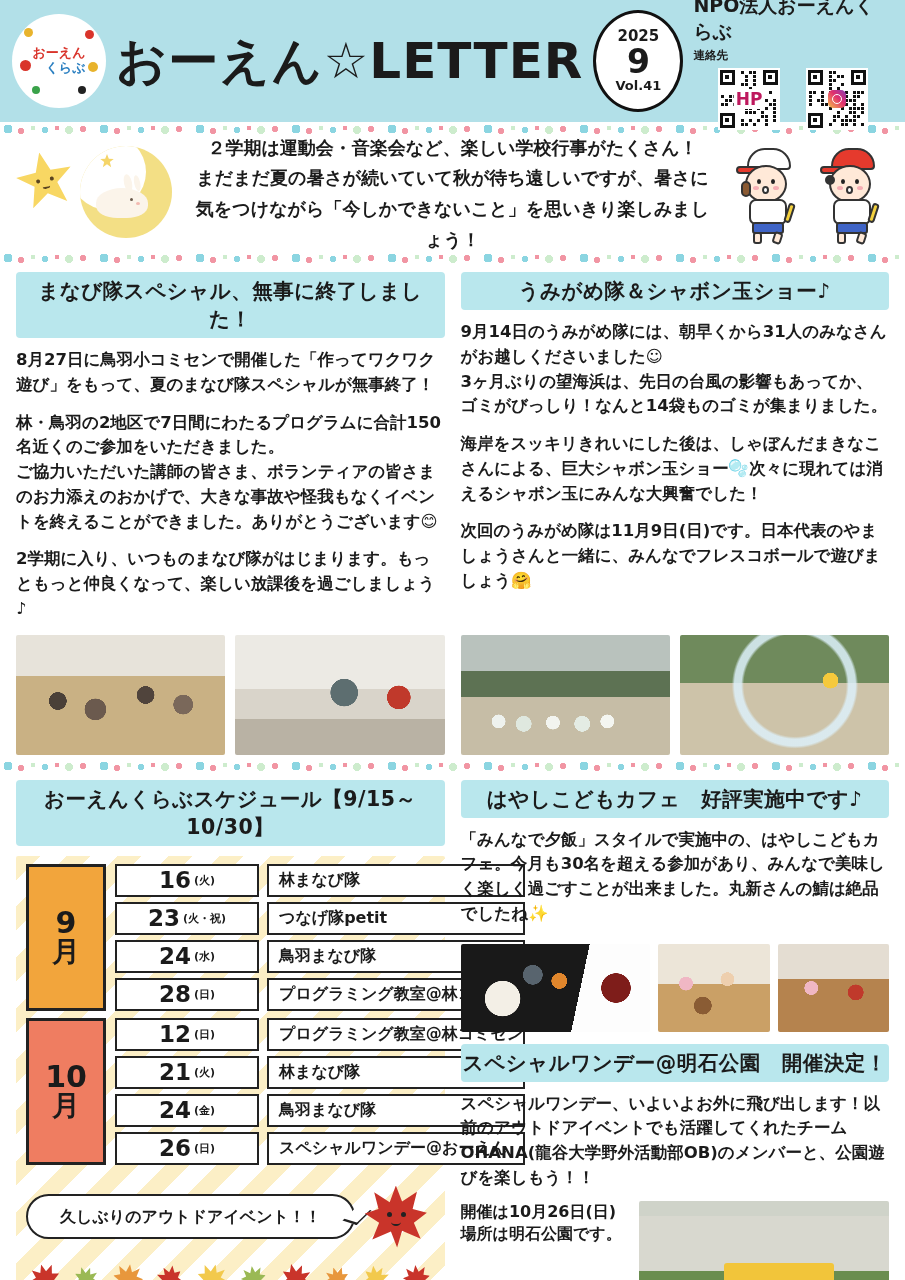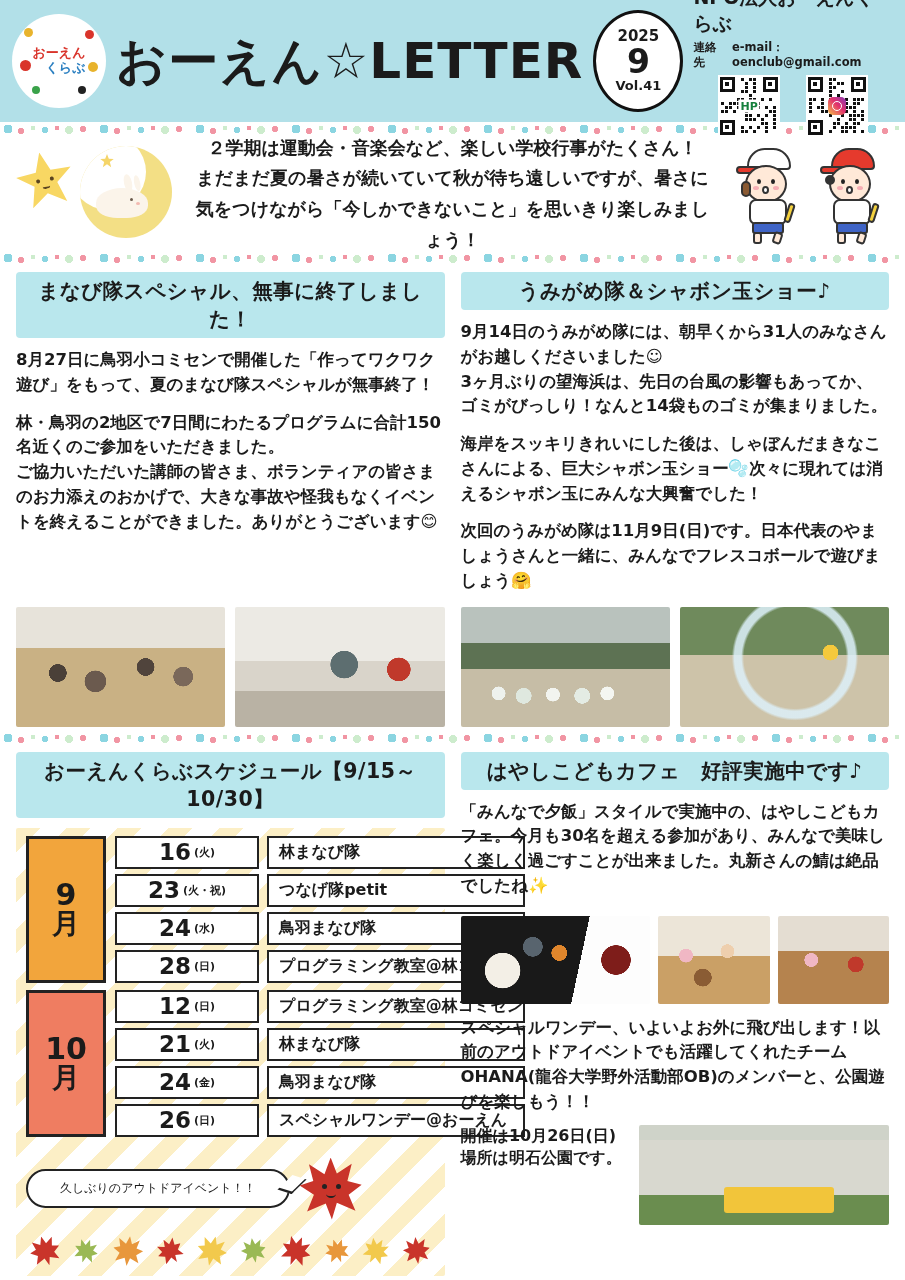--- a/index.html
+++ b/index.html
@@ -24,21 +24,21 @@
   .org-name{font-size:19px;font-weight:900;}
   .contact-line{font-size:11.5px;font-weight:700;display:flex;gap:8px;}
   .qr-row{display:flex;gap:26px;align-self:center;margin-top:2px;}
   
   .qr{position:relative;width:62px;height:62px;background:#fff;}
   .qr .f{position:absolute;width:15px;height:15px;border:3.5px solid #111;box-sizing:border-box;background:#fff;}
   .qr .f::after{content:"";position:absolute;left:2px;top:2px;width:4px;height:4px;background:#111;}
   .f1{left:2px;top:2px}.f2{right:2px;top:2px}.f3{left:2px;bottom:2px}
   .qr b{position:absolute;width:3px;height:3px;background:#111;}
   .qr .center{position:absolute;left:50%;top:50%;transform:translate(-50%,-50%);z-index:2;}
-  .qr-hp-text{background:#fff;color:#15803d;font-weight:900;font-size:11px;padding:0 2px;}
+  .qr-hp-text{background:#fff;color:#be185d;font-weight:900;font-size:17px;padding:0 2px;}
   .insta-glyph{width:18px;height:18px;border-radius:5px;background:linear-gradient(45deg,#f7c24b,#e1306c 55%,#8a3ab9);
                display:flex;align-items:center;justify-content:center;}
   .insta-glyph::after{content:"";width:8px;height:8px;border:1.8px solid #fff;border-radius:50%;}
   
   .dots{height:15px;flex:0 0 auto;background-repeat:repeat-x;background-size:96px 15px;
     background-image:
       radial-gradient(circle 4.5px at 8px 7px,#8bd5e1 97%,transparent),
       radial-gradient(circle 3px  at 21px 9px,#f195a3 97%,transparent),
       radial-gradient(circle 2.5px at 33px 6px,#cdeccd 97%,transparent),
       radial-gradient(circle 3.5px at 45px 8px,#8bd5e1 97%,transparent),
@@ -143,21 +143,21 @@
   .m9{background:#f2a53c;} .m10{background:#ef7d61;}
   .rows{flex:1;display:flex;flex-direction:column;gap:5px;}
   .srow{display:flex;gap:8px;height:33px;}
   .dcell{width:140px;flex:0 0 auto;background:#fff;border:2.5px solid #222;display:flex;
          align-items:center;justify-content:center;gap:3px;}
   .dcell .dn{font-size:23px;font-weight:800;text-align:right;} .dcell .wd{font-size:11px;font-weight:800;}
   .ecell{flex:1;background:#fff;border:2.5px solid #222;display:flex;align-items:center;
          padding-left:10px;font-size:16px;font-weight:800;white-space:nowrap;}
   .bubble-row{display:flex;align-items:center;gap:10px;margin-top:14px;}
   .bubble{position:relative;background:#fff;border:2.5px solid #222;border-radius:26px;
-          padding:9px 32px;font-size:12px;font-weight:400;line-height:1.45;}
+          padding:9px 32px;font-size:16px;font-weight:700;line-height:1.45;}
   .bubble::after{content:"";position:absolute;right:-13px;bottom:14px;width:16px;height:13px;background:#fff;
           border-right:2.5px solid #222;border-bottom:2.5px solid #222;transform:skewX(-38deg) rotate(14deg);}
   .leafchar{position:relative;width:62px;height:62px;flex:0 0 auto;}
   .leaf{width:100%;height:100%;background:#c9342a;
     clip-path:polygon(50% 0%,60% 26%,84% 10%,77% 38%,100% 44%,79% 60%,90% 86%,60% 73%,52% 100%,42% 74%,12% 87%,23% 60%,0% 45%,22% 38%,15% 11%,40% 27%);}
   .leafchar .eye{position:absolute;width:5px;height:5px;border-radius:50%;background:#222;top:26px;}
   .leafchar .e1{left:22px}.leafchar .e2{left:36px}
   .leafchar .smile{position:absolute;left:26px;top:32px;width:10px;height:6px;border-bottom:2.5px solid #222;border-radius:50%;}
   .leaves-row{display:flex;justify-content:space-between;align-items:center;margin-top:16px;padding:0 4px;}
   .sleaf{width:30px;height:30px;
@@ -190,21 +190,20 @@
     <div class="main-title">おーえん☆LETTER</div>
     <div class="vol-badge">
       <span class="y">2025</span>
       <span class="m">9</span>
       <span class="v">Vol.41</span>
     </div>
     <div class="head-right">
       <div class="org-name">NPO法人おーえんくらぶ</div>
       <div class="contact-line">
         <span>連絡先</span>
-        <span>e-mail：oenclub@gmail.com</span>
       </div>
       <div class="qr-row">
         <div class="qr">
           <span class="f f1"></span>
             <span class="f f2"></span>
             <span class="f f3"></span>
           <span class="center qr-hp-text">HP</span>
         <b style="left:23px;top:3px"></b>
             <b style="left:31px;top:3px"></b>
             <b style="left:35px;top:3px"></b>
@@ -405,20 +404,21 @@
   <div class="cols" style="min-height:382px;">
 
     <div class="col">
       <div class="tbar">まなび隊スペシャル、無事に終了しました！</div>
       <div class="art">
         <p>8月27日に鳥羽小コミセンで開催した「作ってワクワク遊び」をもって、夏のまなび隊スペシャルが無事終了！</p>
         <p>
           <span class="ln">林・鳥羽の2地区で7日間にわたるプログラムに合計150名近くのご参加をいただきました。</span>
           <span class="ln">ご協力いただいた講師の皆さま、ボランティアの皆さまのお力添えのおかげで、大きな事故や怪我もなくイベントを終えることができました。ありがとうございます😊</span>
         </p>
+        <p>2学期に入り、いつものまなび隊がはじまります。もっともっと仲良くなって、楽しい放課後を過ごしましょう♪</p>
       </div>
       <div class="photo-row">
         <div class="ph ph-gym"></div>
         <div class="ph ph-gym2"></div>
       </div>
     </div>
 
     <div class="col">
       <div class="tbar">うみがめ隊＆シャボン玉ショー♪</div>
       <div class="art">
@@ -549,20 +549,21 @@
       <div class="tbar">はやしこどもカフェ　好評実施中です♪</div>
       <div class="art">
         <p>「みんなで夕飯」スタイルで実施中の、はやしこどもカフェ。今月も30名を超える参加があり、みんなで美味しく楽しく過ごすことが出来ました。丸新さんの鯖は絶品でしたね✨</p>
       </div>
       <div class="cafe-photos">
         <div class="ph ph-bento"></div>
         <div class="ph ph-cafe1"></div>
         <div class="ph ph-cafe2"></div>
       </div>
 
+      <div class="tbar">スペシャルワンデー@明石公園　開催決定！</div>
       <div class="art">
         <p style="margin-bottom:10px">スペシャルワンデー、いよいよお外に飛び出します！以前のアウトドアイベントでも活躍してくれたチームOHANA(龍谷大学野外活動部OB)のメンバーと、公園遊びを楽しもう！！</p>
       </div>
       <div class="oneday-flex">
         <div class="oneday-text">
           <p>
             <span class="ln" style="display:block">開催は10月26日(日)</span>
             <span class="ln" style="display:block">場所は明石公園です。</span>
           </p>
 

